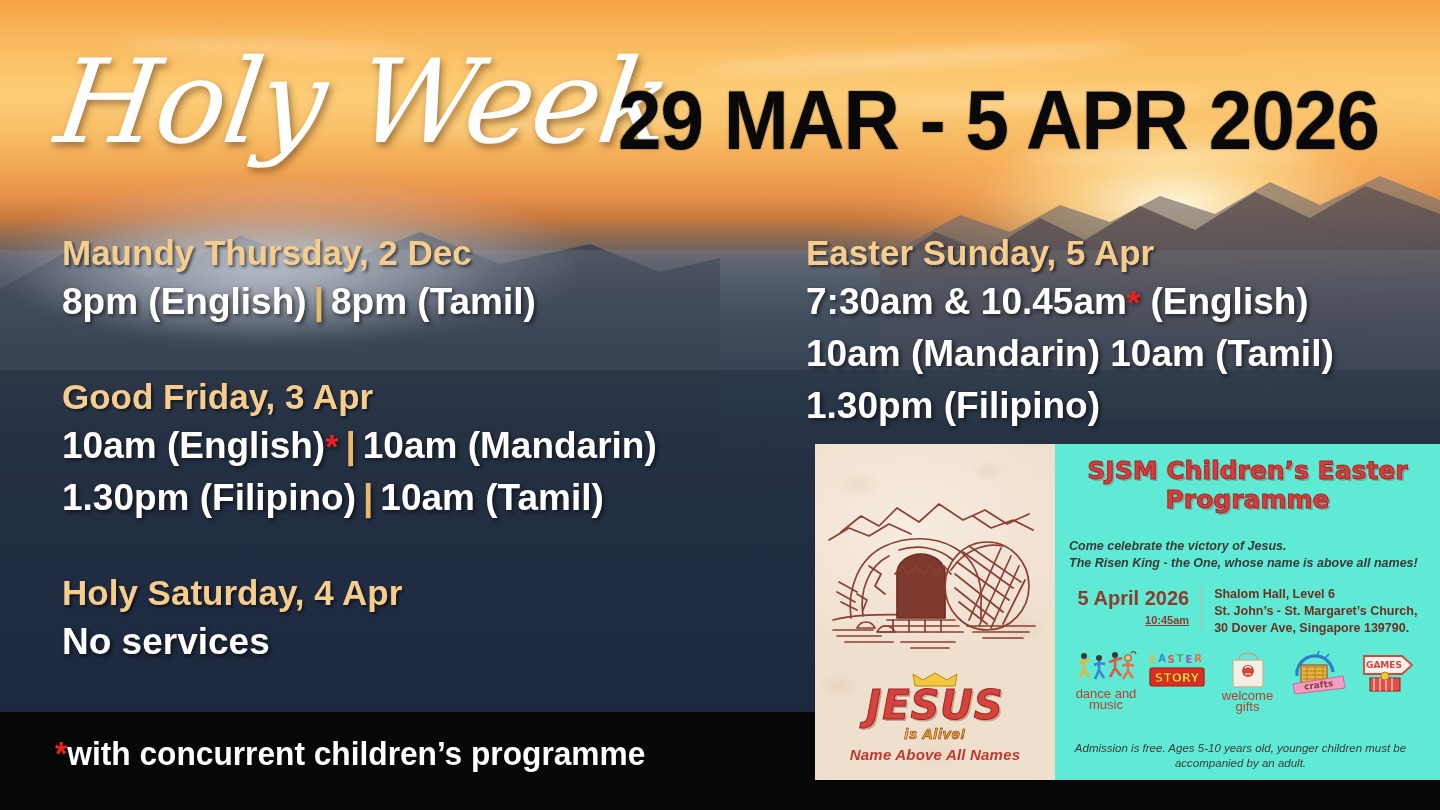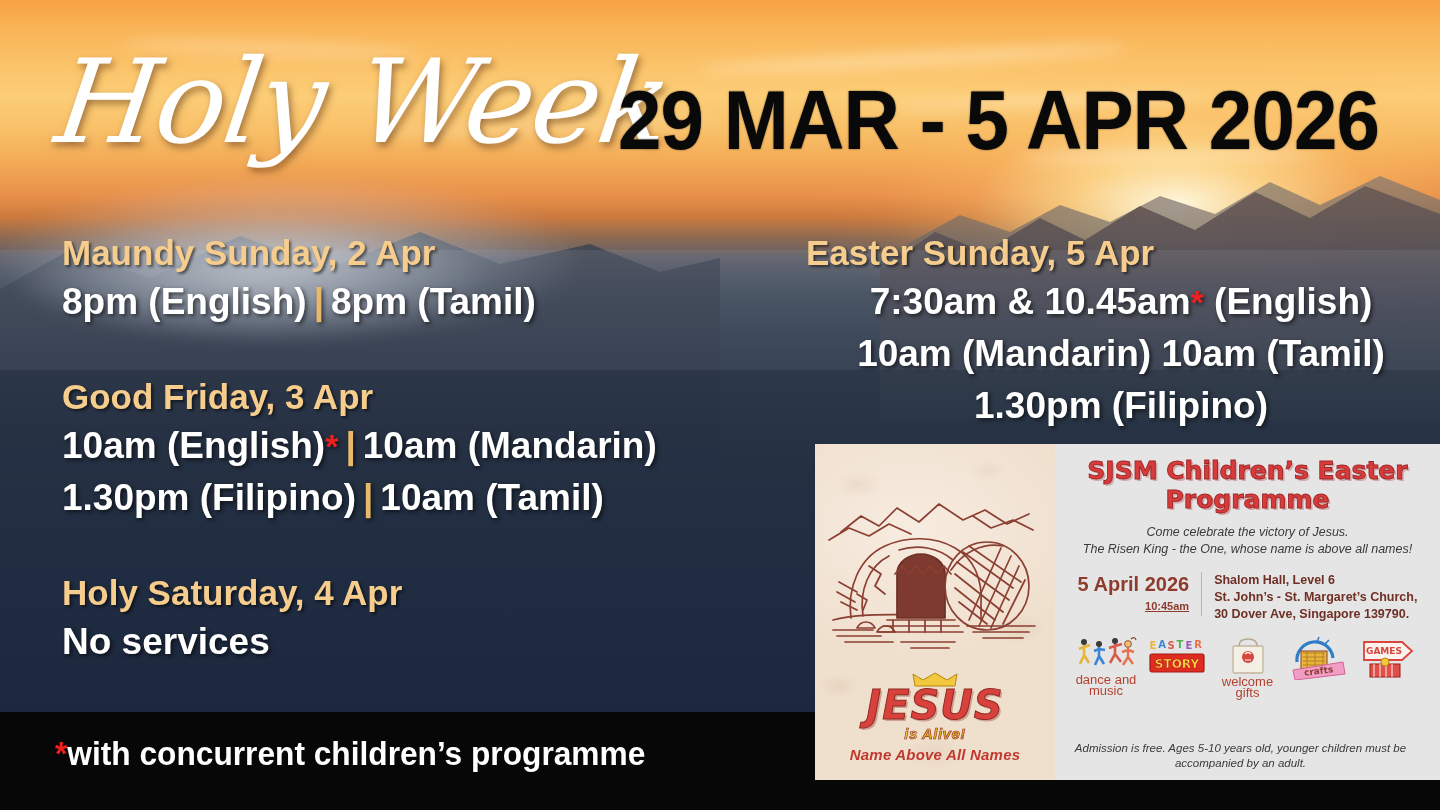--- a/index.html
+++ b/index.html
@@ -113,21 +113,21 @@
   .day-line {
     font-size:37px; font-weight:bold; color:#ffffff;
     line-height:52px; white-space:nowrap;
     text-shadow:2px 2px 4px rgba(0,0,0,0.60);
   }
   .sep { color:#e9b96b; padding:0 7px; }
   .star { color:#ef2020; font-size:34px; }
   .gap-md { height:42px; }
 
   .col-right .day-head { font-size:35px; }
-  .col-right .day-line { font-size:37px;text-align:center; }
+  .col-right .day-line { font-size:37px; }
 
   
   .footnote {
     position:absolute; left:55px; top:735px;
     font-size:33px; font-weight:bold; color:#ffffff;
     white-space:nowrap;
     font-family:"Liberation Sans Narrow","Liberation Sans", sans-serif;
     transform:scaleX(0.96); transform-origin:left center;
   }
   .footnote .fstar { color:#ef2020; }
@@ -171,35 +171,35 @@
     color:#e8b520; letter-spacing:0.5px;
     -webkit-text-stroke:0.6px #8e2a23;
   }
   .isalive .isw { color:#f2c93e; }
   .name-above {
     margin-top:4px; font-size:15px; font-weight:bold; font-style:italic;
     color:#c0392f; letter-spacing:0.2px;
   }
 
   .flyer-right {
-    flex:1; height:100%; background:#e5e5e5;
+    flex:1; height:100%; background:#5eead4;
     padding:12px 14px 8px 14px; position:relative;
   }
   .fl-title {
     text-align:center;
     font-family:"DejaVu Sans", sans-serif;
     font-size:25px; font-weight:bold;
     color:#d83b3b; line-height:29px;
     letter-spacing:0px;
     -webkit-text-stroke:0.9px #9e2626;
     text-shadow:2px 2px 0 rgba(158,38,38,0.30);
   }
   .fl-sub {
-    margin-top:10px; text-align:center;
-    font-size:12.5px; font-style:italic; color:#3b3a39; line-height:17px;
+    margin-top:24px; text-align:left;
+    font-size:12.5px; font-style:italic; color:#3b3a39; line-height:17px;font-weight:bold;
   }
   .fl-info {
     margin-top:14px; display:flex; align-items:flex-start; justify-content:center; gap:0;
   }
   .fl-date {
     text-align:right; padding-right:12px; color:#8e3b2e;
     border-right:1.5px solid #c9b39c;
   }
   .fl-date .d1 { font-size:20px; font-weight:bold; line-height:24px; }
   .fl-date .d2 { font-size:11px; font-weight:bold; line-height:20px;text-decoration:underline; }
@@ -260,21 +260,21 @@
   <div class="bg-cloud-left2"></div>
   <div class="bg-darkveil"></div>
   <div class="black-band"></div>
 
   <div class="title-script">Holy Week</div>
   <div class="title-date">29 MAR - 5 APR 2026</div>
 
   <div class="col-left">
 
     <div class="day-block">
-      <div class="day-head">Maundy Sunday, 2 Apr</div>
+      <div class="day-head">Maundy Thursday, 2 Dec</div>
       <div class="day-line">
         <span>8pm (English)</span><span class="star"></span><span class="sep">|</span><span>8pm (Tamil)</span>
       </div>
     </div>
 
     <div class="gap-md"></div>
 
     <div class="day-block">
       <div class="day-head">Good Friday, 3 Apr</div>
       <div class="day-line">

